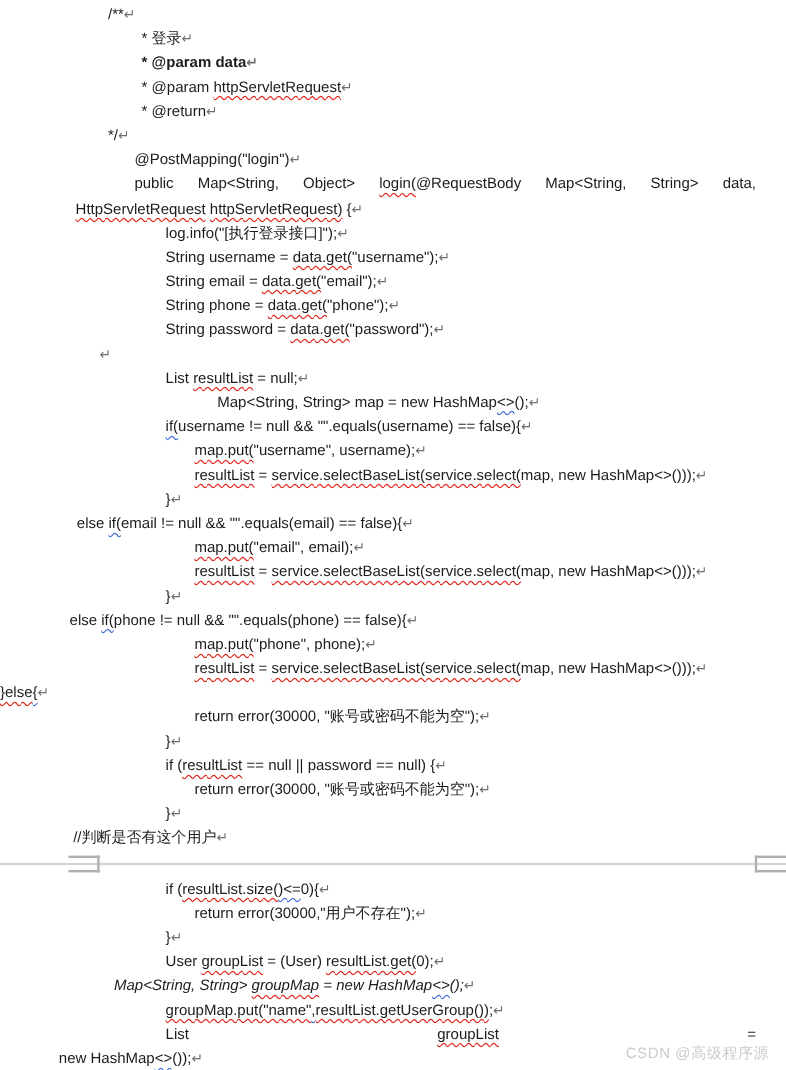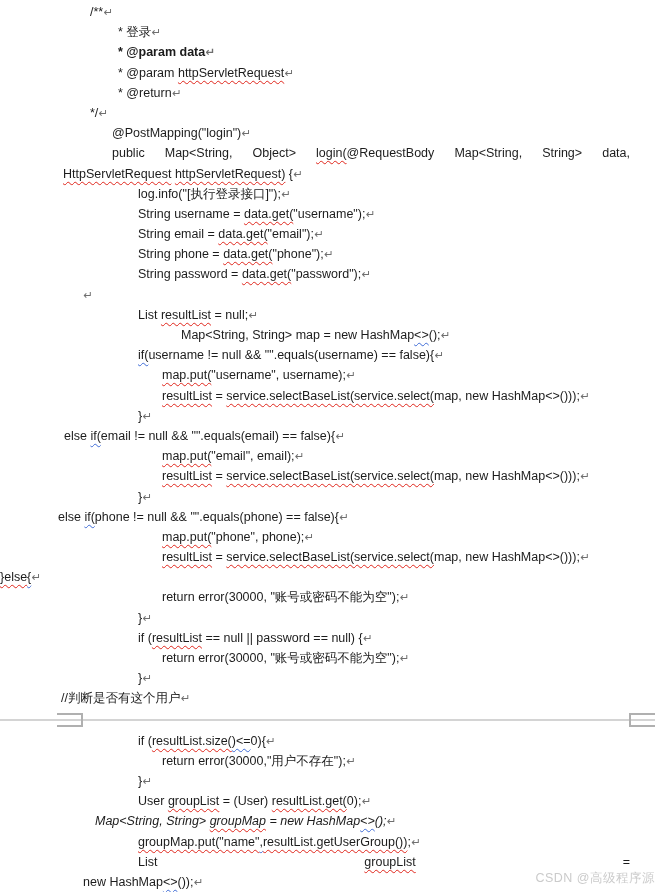--- a/index.html
+++ b/index.html
@@ -30,21 +30,21 @@
   .pb-line{position:absolute;left:0;right:0;top:10px;border-top:2px solid #d4d4d4;}
   .pb-left{
     position:absolute;left:57px;width:26px;top:4px;height:14px;box-sizing:border-box;
     border:2px solid #b0b0b0;border-left:none;background:transparent;
   }
   .pb-right{
     position:absolute;right:0;width:26px;top:4px;height:14px;box-sizing:border-box;
     border:2px solid #b0b0b0;border-right:none;background:transparent;
   }
   .watermark{
-    position:absolute;right:0;bottom:5px;
+    position:absolute;right:14px;bottom:5px;
     color:var(--wm,#cbcbcb);font-size:12.5px;letter-spacing:.5px;margin-left:40px;
   }
 </style>
 </head>
 <body>
 
 <div id="code">
     <div class="line" style="padding-left: 90px;"><span>/**</span><span class="pilcrow">↵</span></div>
     <div class="line" style="padding-left: 118px;"><span>* 登录</span><span class="pilcrow">↵</span></div>
     <div class="line" style="padding-left: 118px; font-weight: bold;"><span>* @param data</span><span class="pilcrow">↵</span></div>
@@ -85,15 +85,15 @@
       <div class="pb-left"></div>
       <div class="pb-right"></div>
     </div>
     <div class="line" style="padding-left: 138px;"><span>if (</span><span class="ur">resultList.size(</span><span class="ub">)&lt;=</span><span>0){</span><span class="pilcrow">↵</span></div>
     <div class="line" style="padding-left: 162px;"><span>return error(30000,"用户不存在");</span><span class="pilcrow">↵</span></div>
     <div class="line" style="padding-left: 138px;"><span>}</span><span class="pilcrow">↵</span></div>
     <div class="line" style="padding-left: 138px;"><span>User </span><span class="ur">groupList</span><span> = (User) </span><span class="ur">resultList.get(</span><span>0);</span><span class="pilcrow">↵</span></div>
     <div class="line" style="padding-left: 95px; font-style: italic;"><span>Map&lt;String, String&gt; </span><span class="ur">groupMap</span><span> = new HashMap</span><span class="ub">&lt;&gt;</span><span>();</span><span class="pilcrow">↵</span></div>
     <div class="line" style="padding-left: 138px;"><span class="ur">groupMap.put("name"</span><span class="ub">,</span><span class="ur">resultList.getUserGroup())</span><span>;</span><span class="pilcrow">↵</span></div>
     <div class="line justify" style="padding-left: 138px;"><span class="word"><span>List</span></span><span class="word"><span class="ur">groupList</span></span><span class="word"><span>=</span></span></div>
-    <div class="line" style="padding-left: 83px;"><span>new HashMap</span><span class="ub">&lt;&gt;</span><span>());</span><span class="pilcrow">↵</span></div>
+    <div class="line" style="padding-left: 49px;"><span>new HashMap</span><span class="ub">&lt;&gt;</span><span>());</span><span class="pilcrow">↵</span></div>
   </div>
 <div class="watermark">CSDN @高级程序源</div>
 
 </body></html>

